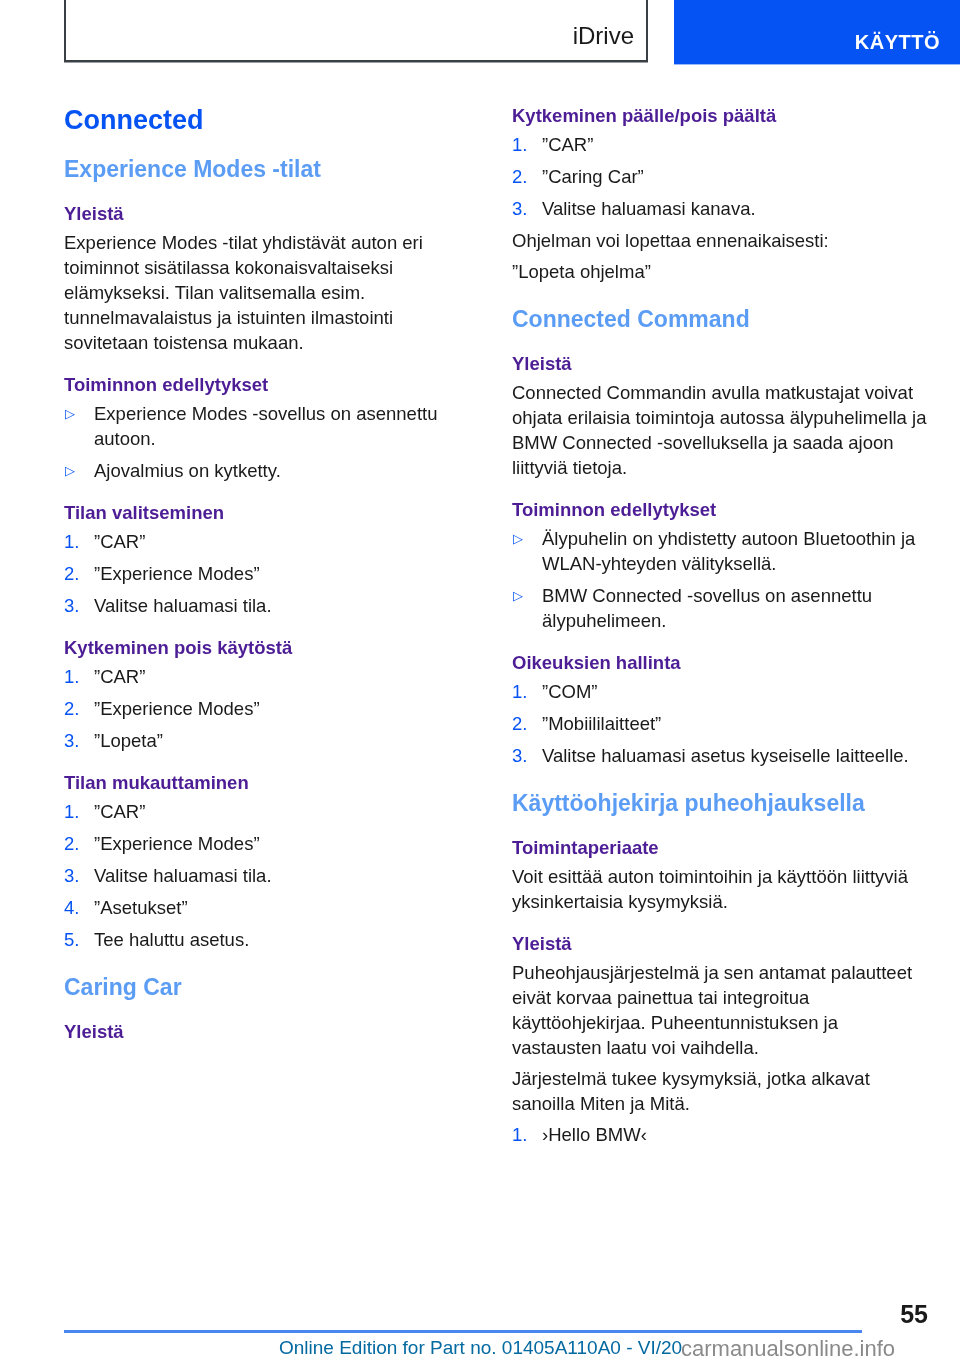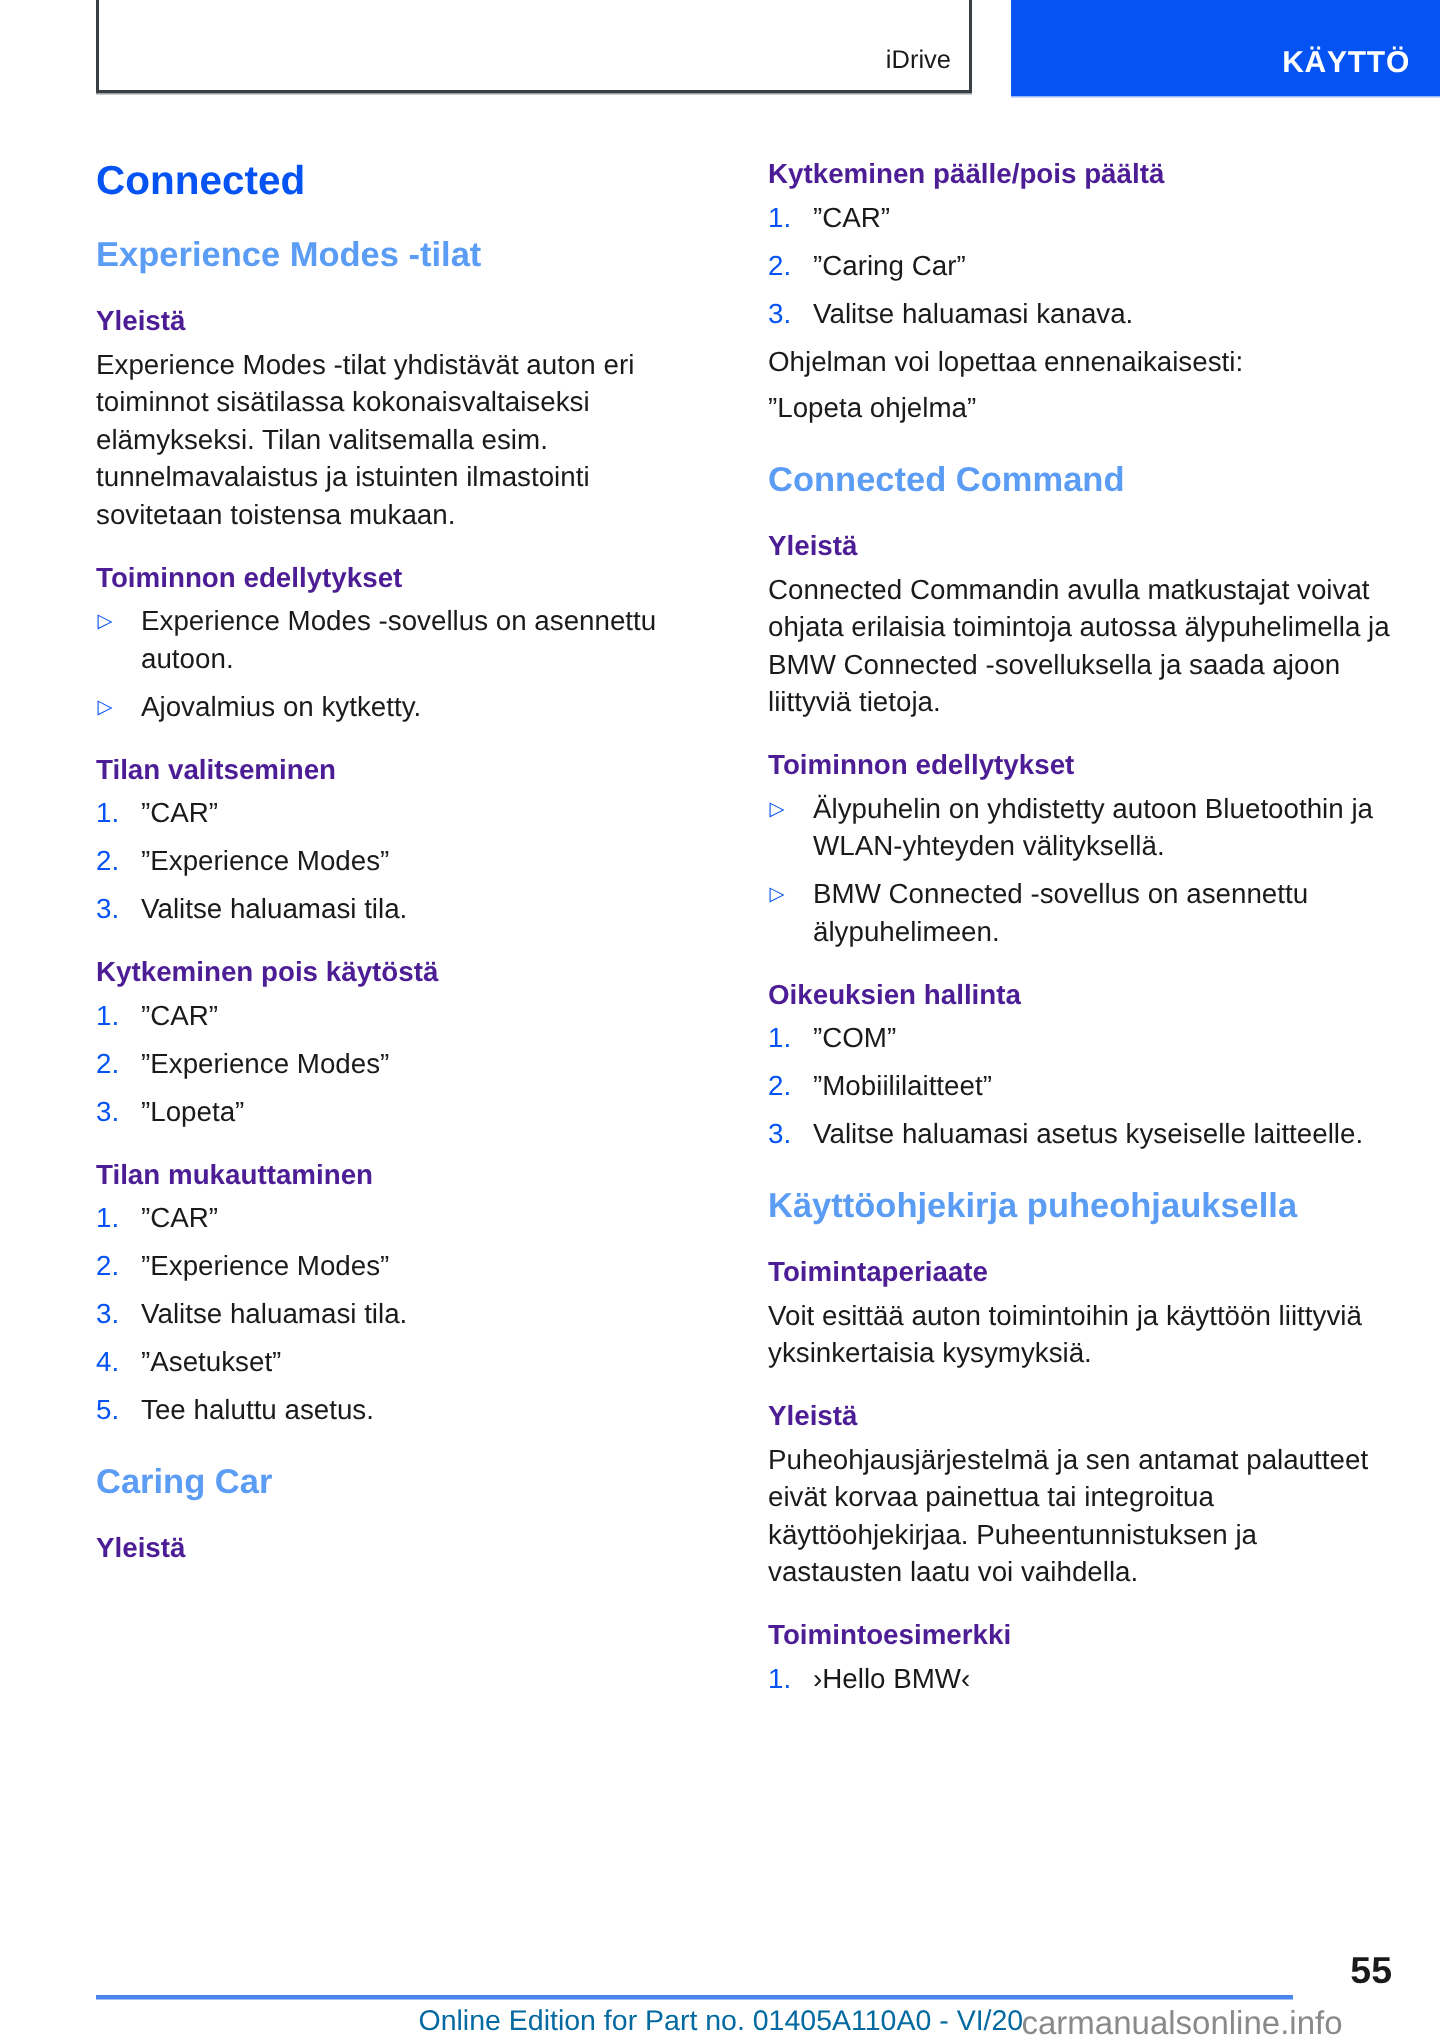--- a/index.html
+++ b/index.html
@@ -7,21 +7,21 @@
       width: 960px; height: 1362px; position: relative; overflow: hidden;
       font-family: "Liberation Sans", sans-serif; color: #1a1a1a;
     }
     
     .hdr-box {
       position: absolute; left: 64px; top: -2px; width: 584px; height: 64px;
       border: 2px solid #3a3f44; border-top: none; box-sizing: border-box;
       box-shadow: 0 1px 0 #9aa0a6;
     }
     .hdr-box .label {
-      position: absolute; right: 12px; bottom: 10px; font-size: 17px; color: #1a1a1a;
+      position: absolute; right: 12px; bottom: 10px; font-size: 24px; color: #1a1a1a;
     }
     .hdr-tab {
       position: absolute; left: 660px; top: 0; width: 300px; height: 64px;
       background: #0653f4; box-shadow: 0 1px 0 #9ab8f8; margin-left: 14px;
     }
     .hdr-tab .label {
       position: absolute; right: 34px; bottom: 10px; font-size: 20px; font-weight: bold; color: #ffffff; letter-spacing: 0.5px;
     }
     
     .col { position: absolute; top: 96px; width: 415px; }
@@ -191,22 +191,22 @@
         <span class="txt">Valitse haluamasi asetus kyseiselle laitteelle.</span>
       </li>
   </ol>
 
   <div class="h2 spaced">Käyttöohjekirja puheohjauksella</div>
   <div class="h3">Toimintaperiaate</div>
   <p class="p">Voit esittää auton toimintoihin ja käyttöön liittyviä yksinkertaisia kysymyksiä.</p>
 
   <div class="h3 spaced">Yleistä</div>
   <p class="p">Puheohjausjärjestelmä ja sen antamat palautteet eivät korvaa painettua tai integroitua käyttöohjekirjaa. Puheentunnistuksen ja vastausten laatu voi vaihdella.</p>
-
-  <div class="h3 spaced">Toimintoesimerkki</div>
+  <p class="p">Järjestelmä tukee kysymyksiä, jotka alkavat sanoilla Miten ja Mitä.</p>
+
   <ol class="list">
     <li class="li">
         <span class="marker">1.</span>
         <span class="txt">›Hello BMW‹</span>
       </li>
   </ol>
 </div>
 
 <div class="page-num">55</div>
 <div class="foot-line"></div>

